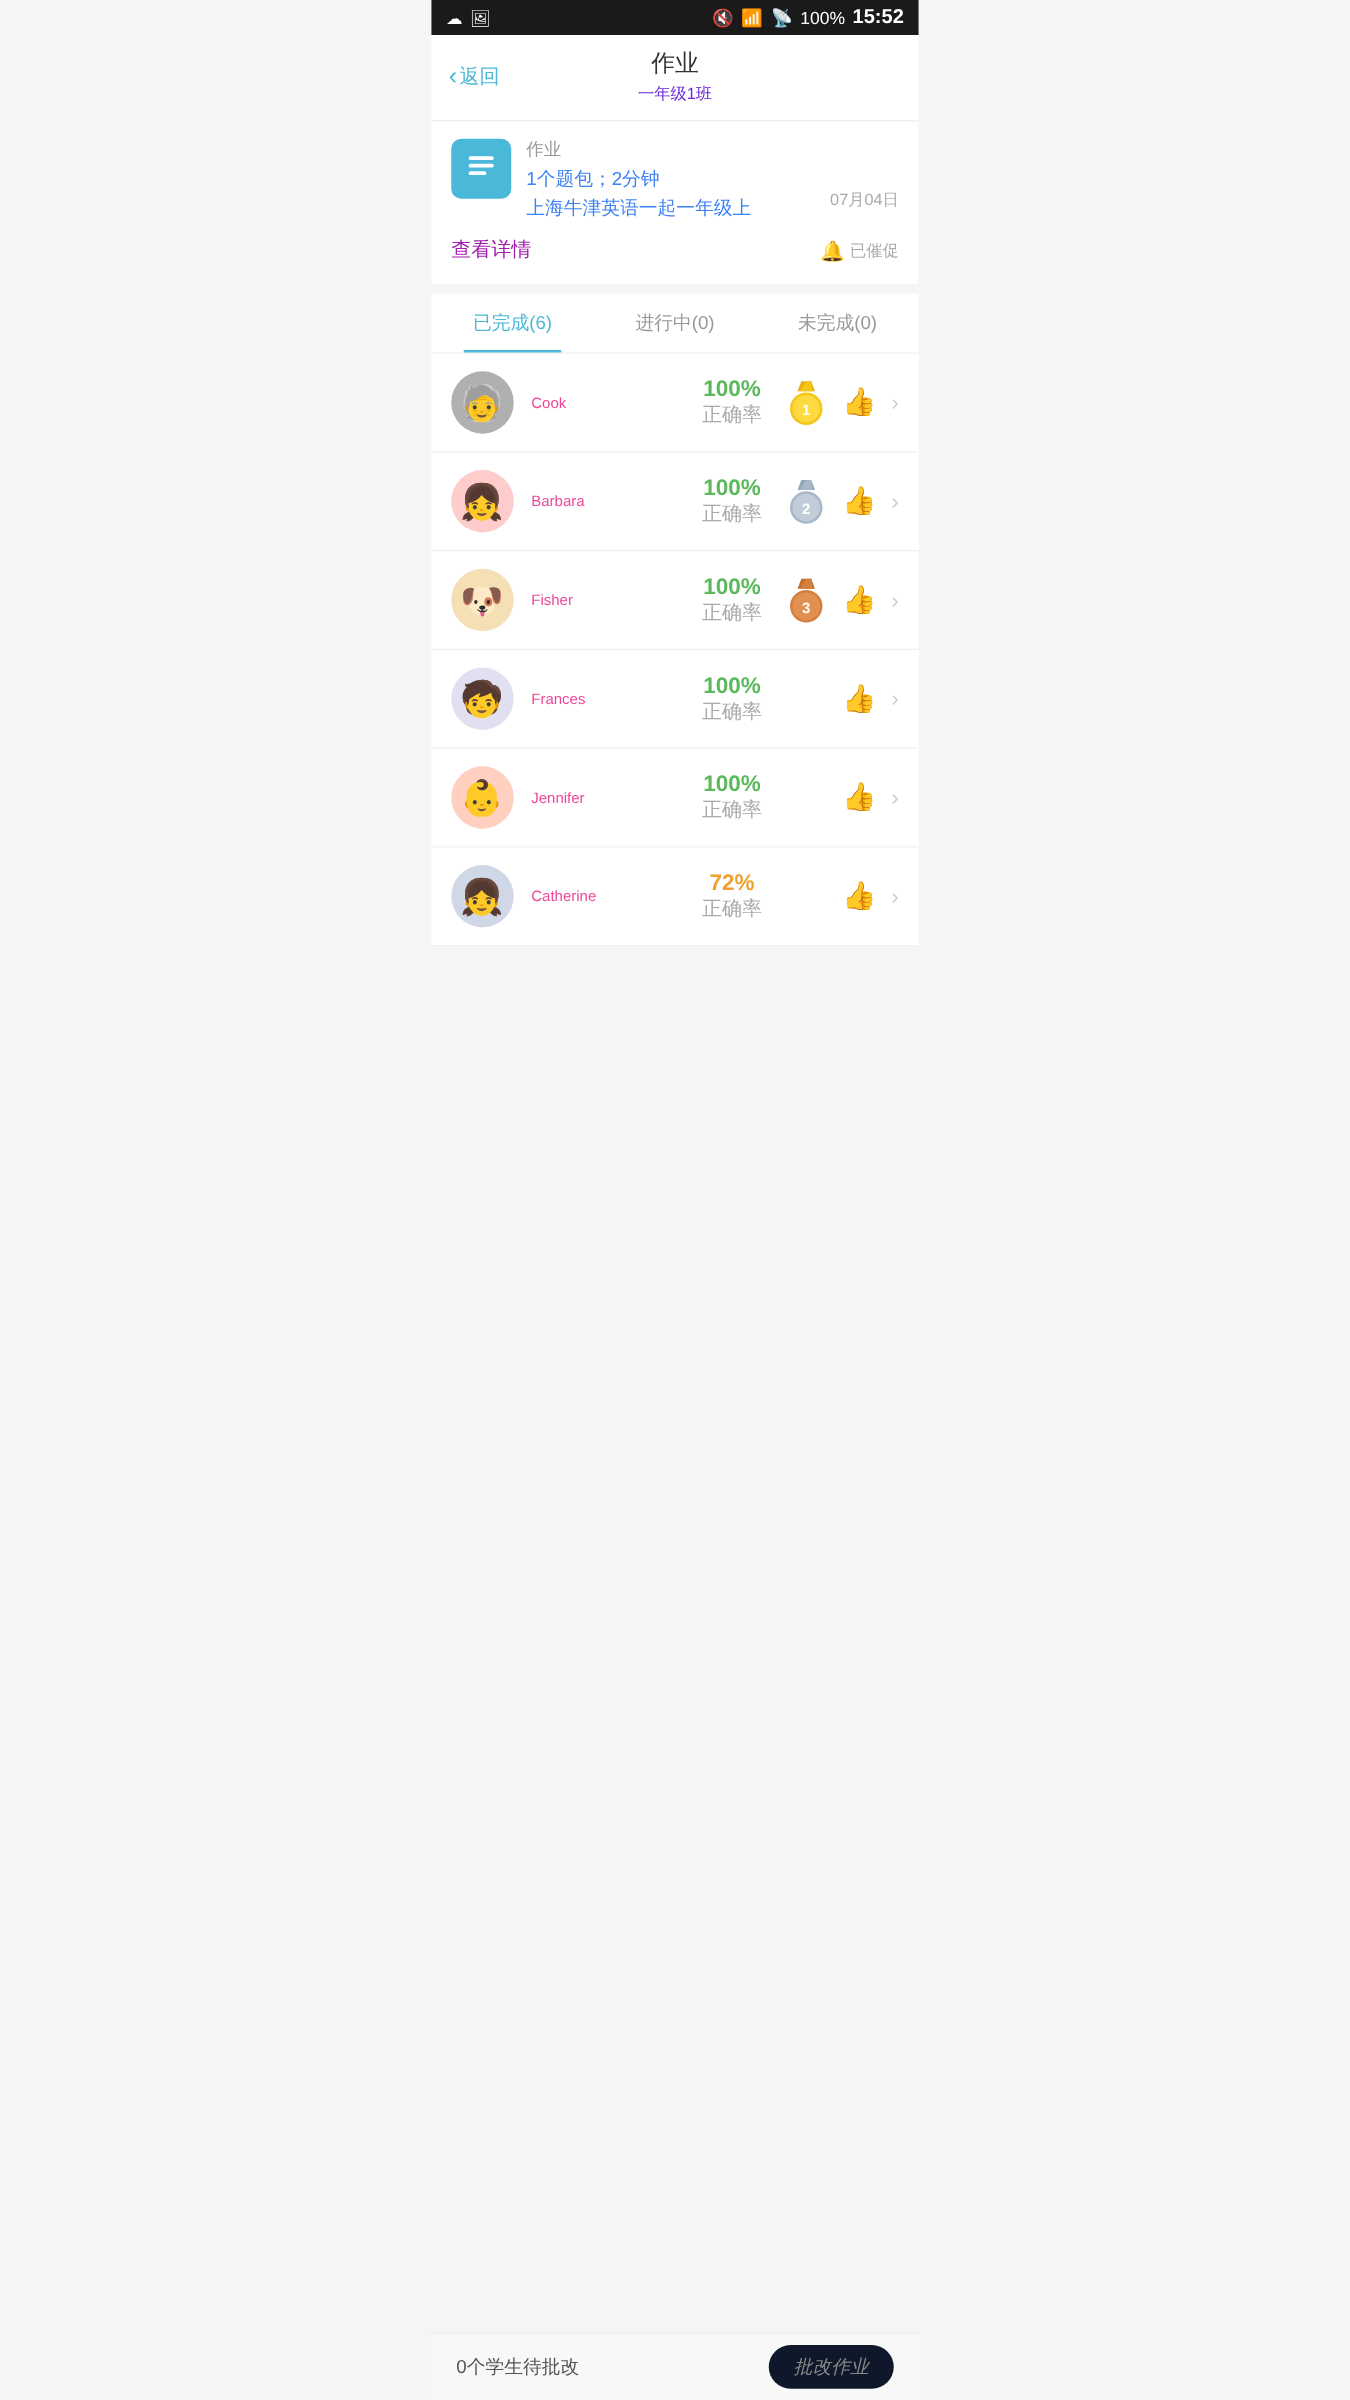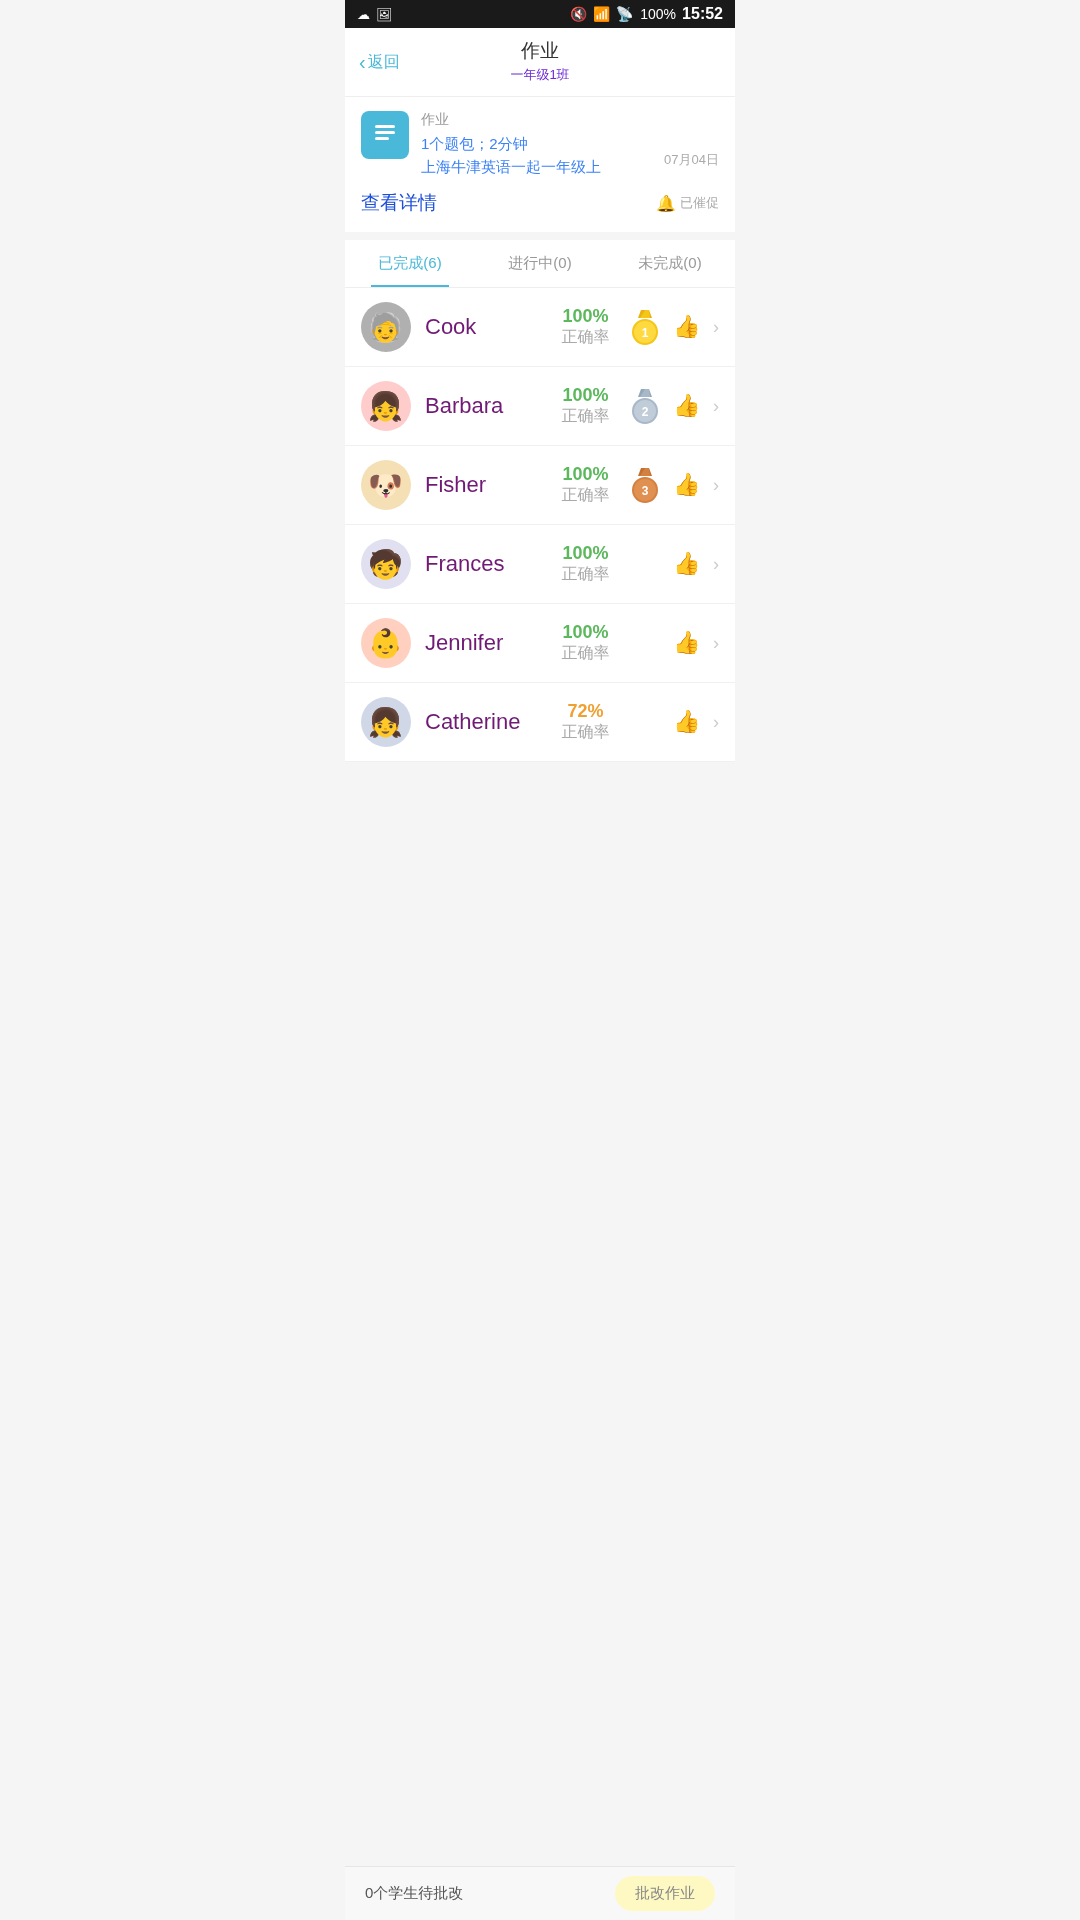--- a/index.html
+++ b/index.html
@@ -86,22 +86,22 @@
     .assignment-desc { font-size: 15px; color: #3b82f6; line-height: 1.5; }
     .assignment-date { font-size: 13px; color: #aaa; margin-top: 40px; }
 
     .assignment-bottom {
       display: flex;
       justify-content: space-between;
       align-items: center;
       margin-top: 12px;
     }
     .view-detail {
-      color: #1d4ed8;
-      font-size: 19px;
+      color: #a21caf;
+      font-size: 16px;
       cursor: pointer;
     }
     .remind-area {
       display: flex;
       align-items: center;
       gap: 4px;
       color: #aaa;
       font-size: 13px;
     }
 
@@ -151,22 +151,22 @@
       border-radius: 50%;
       margin-right: 14px;
       flex-shrink: 0;
       overflow: hidden;
       background: #ddd;
       display: flex;
       align-items: center;
       justify-content: center;
     }
     .student-name {
-      font-size: 22px;
-      color: #701a75;
+      font-size: 12px;
+      color: #ec4899;
       flex: 1;
     }
     .score-area {
       text-align: center;
       margin-right: 10px;
       min-width: 60px;
     }
     .score-pct {
       font-size: 18px;
       font-weight: bold;
@@ -214,27 +214,28 @@
       justify-content: space-between;
       align-items: center;
       padding: 10px 20px;
       height: 54px;
     }
     .footer-label {
       font-size: 15px;
       color: #555;
     }
     .grade-btn {
-      background: #fef9c3;
+      background: #0f172a;
       color: #888;
       border: none;
       border-radius: 20px;
       padding: 8px 20px;
       font-size: 15px;
       cursor: pointer;
+      font-style: italic;
     }
   </style>
 </head>
 <body>
 
 <div class="status-bar">
   <div class="status-left">
     <span>☁</span>
     <span>🖼</span>
   </div>

